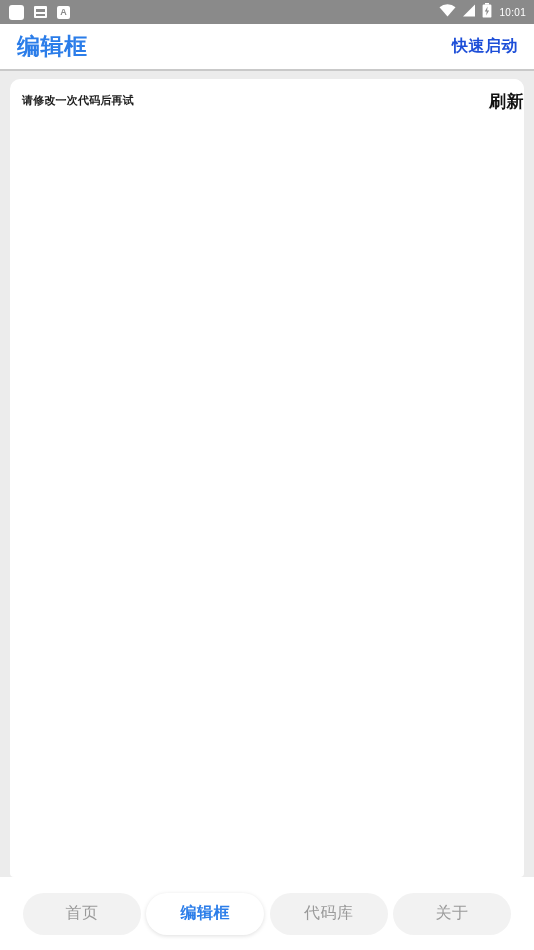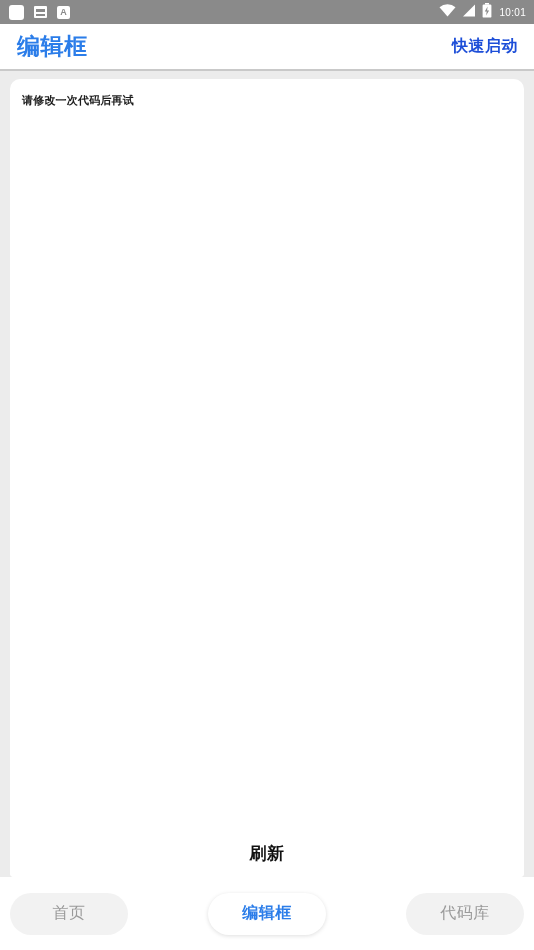--- a/index.html
+++ b/index.html
@@ -125,21 +125,21 @@
     padding: 8px 10px 0 10px;
     display: flex;
     flex-direction: column;
     min-height: 0;
   }
   .content-card {
     flex: 1 1 auto;
     background: #ffffff;
     border-radius: 10px 10px 4px 4px;
     display: flex;
-    flex-direction: column;
+    flex-direction: row;
     min-height: 0;
     overflow: hidden;
   }
   .editor-area {
     flex: 1 1 auto;
     padding: 14px 12px 0 12px;
     min-height: 0;
     overflow: hidden;
   }
   .editor-text {
@@ -168,21 +168,21 @@
   }
 
   
   .tab-bar {
     flex: 0 0 auto;
     height: 73px;
     background: #ffffff;
     display: flex;
     align-items: center;
     justify-content: space-between;
-    padding: 0 10px;
+    padding: 0 23px;
   }
   .tab {
     flex: 0 0 auto;
     width: 118px;
     height: 42px;
     border-radius: 21px;
     background: #f2f2f2;
     color: #9a9a9a;
     font-size: 16px;
     font-weight: normal;
@@ -244,15 +244,16 @@
       <div class="action-row">
         <div class="action-btn">刷新</div>
       </div>
     </div>
   </div>
 
   <div class="tab-bar">
     <div class="tab">首页</div>
     <div class="tab active">编辑框</div>
     <div class="tab">代码库</div>
+    <div class="tab">关于</div>
   </div>
 
 </div>
 
 </body></html>

